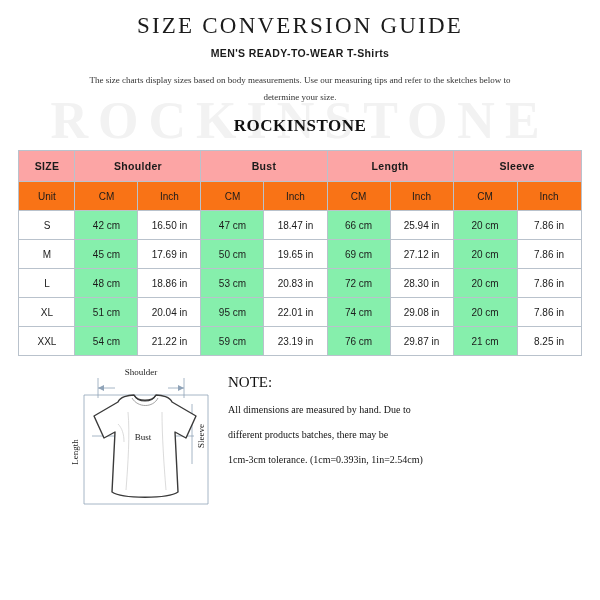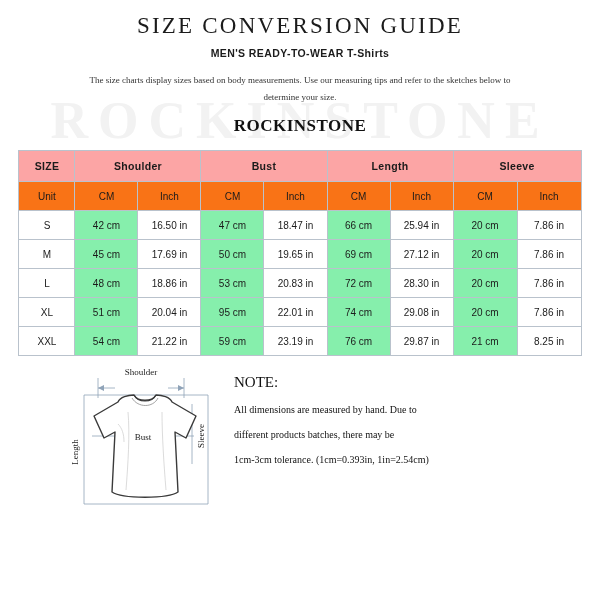--- a/index.html
+++ b/index.html
@@ -127,21 +127,21 @@
   }
   .sketch {
     position: absolute;
     left: 58px;
     top: 0;
     width: 170px;
     height: 155px;
   }
   .note {
     position: absolute;
-    left: 234px;
+    left: 228px;
     top: 10px;
     width: 350px;
   }
   .note-title {
     font-family: "Liberation Serif", serif;
     font-size: 15px;
     color: #111111;
     margin: 0 0 6px 0;
   }
   .note-line {

